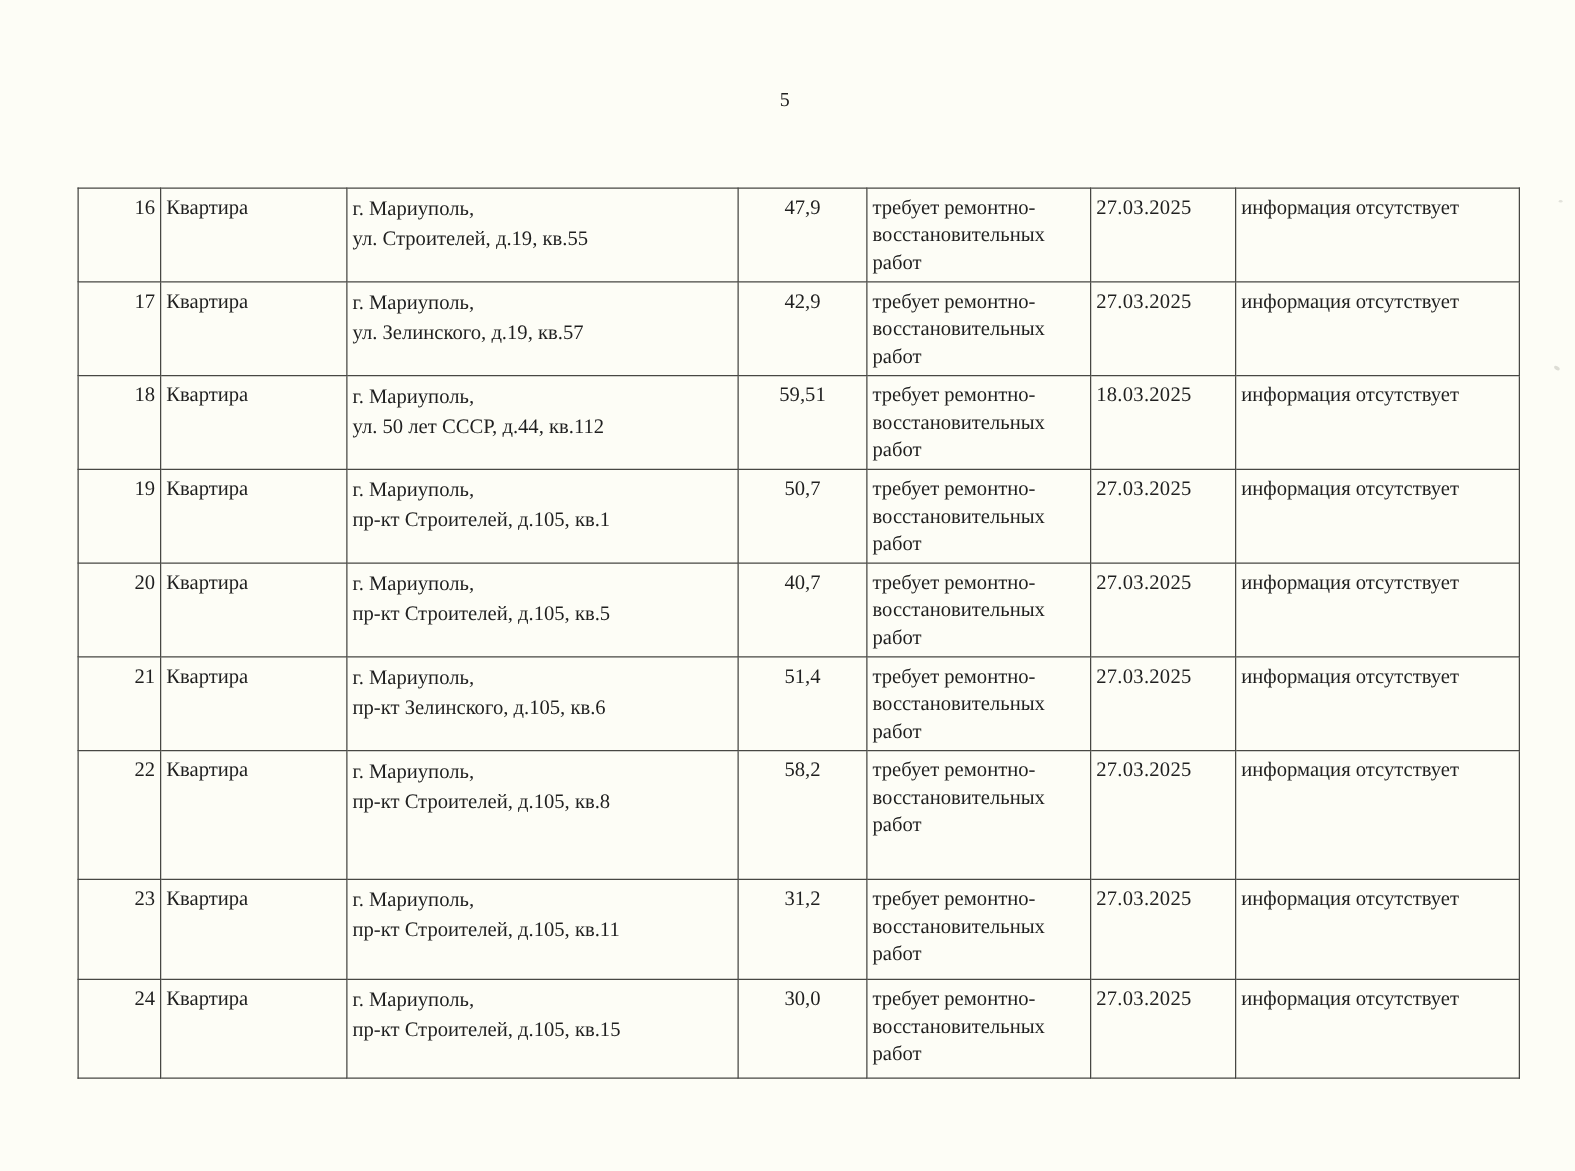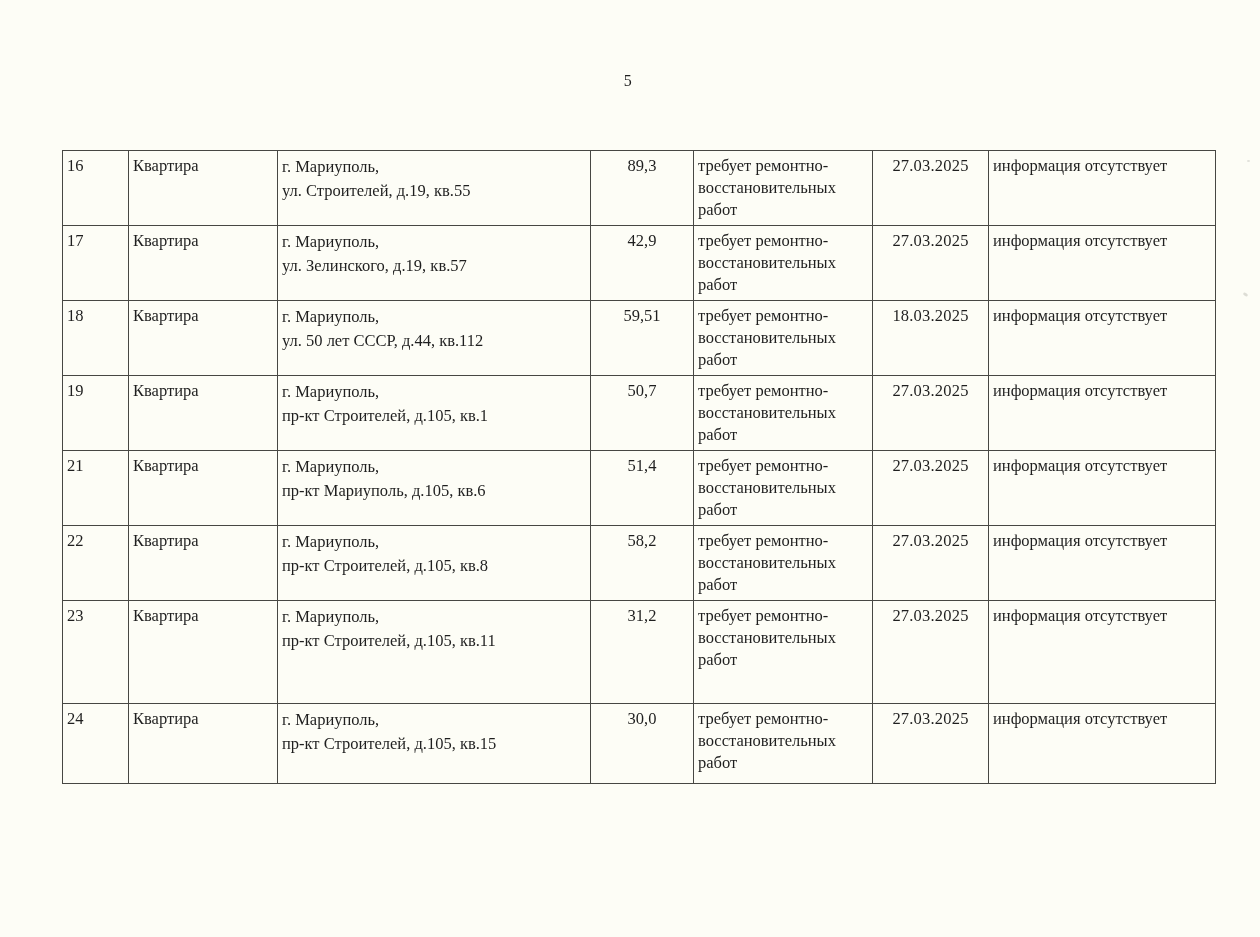--- a/index.html
+++ b/index.html
@@ -67,26 +67,26 @@
   table.props tr:nth-child(2)  { height: 64px; }
   table.props tr:nth-child(3)  { height: 64px; }
   table.props tr:nth-child(4)  { height: 67px; padding-left: 32px; }
   table.props tr:nth-child(5)  { height: 67px; }
   table.props tr:nth-child(6)  { height: 62px; }
   table.props tr:nth-child(7)  { height: 103px; }
   table.props tr:nth-child(8)  { height: 80px; padding-left: 44px; }
   table.props tr:nth-child(9)  { height: 79px; padding-left: 33px; }
   table.props tr:nth-child(10) { height: 84px; }
 
-  td.c-num  { text-align: left; padding-top: 5px; }
+  td.c-num  { text-align: right; padding-top: 5px; }
   td.c-type { padding-left: 10px; }
   td.c-addr { padding-left: 10px; line-height: 24px; white-space: nowrap; }
   td.c-area { text-align: center; padding-top: 5px; }
   td.c-cond { padding-left: 12px; padding-right: 10px; }
-  td.c-date { text-align: center; padding-top: 5px; letter-spacing: .2px; }
+  td.c-date { padding-top: 5px; letter-spacing: .2px; }
   td.c-info { padding-left: 8px; padding-top: 5px; }
 </style>
 </head>
 <body>
 
 <div class="scan-line"></div>
 <div class="scan-speck speck-a"></div>
 <div class="scan-speck speck-b"></div>
 
 <div class="page-number">5</div>
@@ -102,21 +102,21 @@
     <col style="width:227px">
   </colgroup>
   <tbody>
   <tr>
     <td class="c-num">16</td>
     <td class="c-type">Квартира</td>
     <td class="c-addr">
       <div>г. Мариуполь,</div>
       <div>ул. Строителей, д.19, кв.55</div>
     </td>
-    <td class="c-area">89,3</td>
+    <td class="c-area">47,9</td>
     <td class="c-cond">требует ремонтно-восстановительных работ</td>
     <td class="c-date">27.03.2025</td>
     <td class="c-info">информация отсутствует</td>
   </tr>
 
   <tr>
     <td class="c-num">17</td>
     <td class="c-type">Квартира</td>
     <td class="c-addr">
       <div>г. Мариуполь,</div>
@@ -147,27 +147,39 @@
     <td class="c-addr">
       <div>г. Мариуполь,</div>
       <div>пр-кт Строителей, д.105, кв.1</div>
     </td>
     <td class="c-area">50,7</td>
     <td class="c-cond">требует ремонтно-восстановительных работ</td>
     <td class="c-date">27.03.2025</td>
     <td class="c-info">информация отсутствует</td>
   </tr>
 
+  <tr>
+    <td class="c-num">20</td>
+    <td class="c-type">Квартира</td>
+    <td class="c-addr">
+      <div>г. Мариуполь,</div>
+      <div>пр-кт Строителей, д.105, кв.5</div>
+    </td>
+    <td class="c-area">40,7</td>
+    <td class="c-cond">требует ремонтно-восстановительных работ</td>
+    <td class="c-date">27.03.2025</td>
+    <td class="c-info">информация отсутствует</td>
+  </tr>
 
   <tr>
     <td class="c-num">21</td>
     <td class="c-type">Квартира</td>
     <td class="c-addr">
       <div>г. Мариуполь,</div>
-      <div>пр-кт Мариуполь, д.105, кв.6</div>
+      <div>пр-кт Зелинского, д.105, кв.6</div>
     </td>
     <td class="c-area">51,4</td>
     <td class="c-cond">требует ремонтно-восстановительных работ</td>
     <td class="c-date">27.03.2025</td>
     <td class="c-info">информация отсутствует</td>
   </tr>
 
   <tr>
     <td class="c-num">22</td>
     <td class="c-type">Квартира</td>

